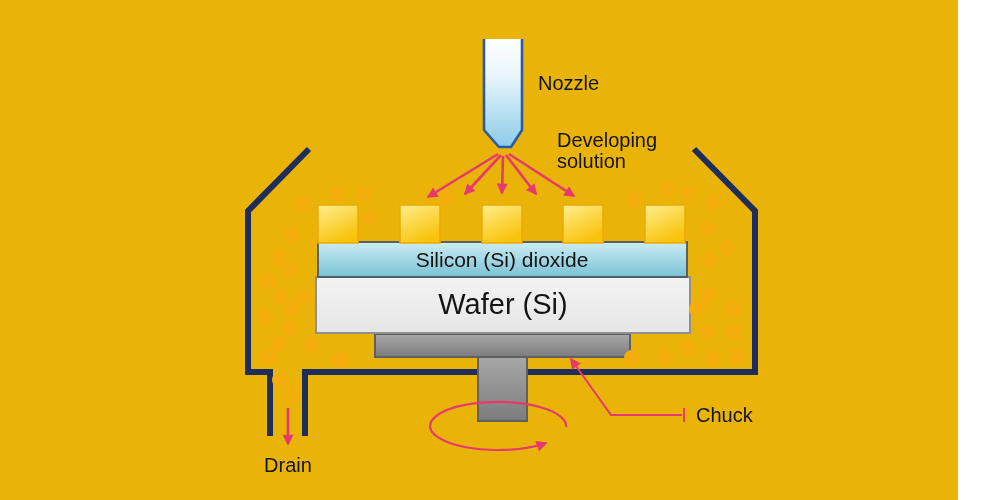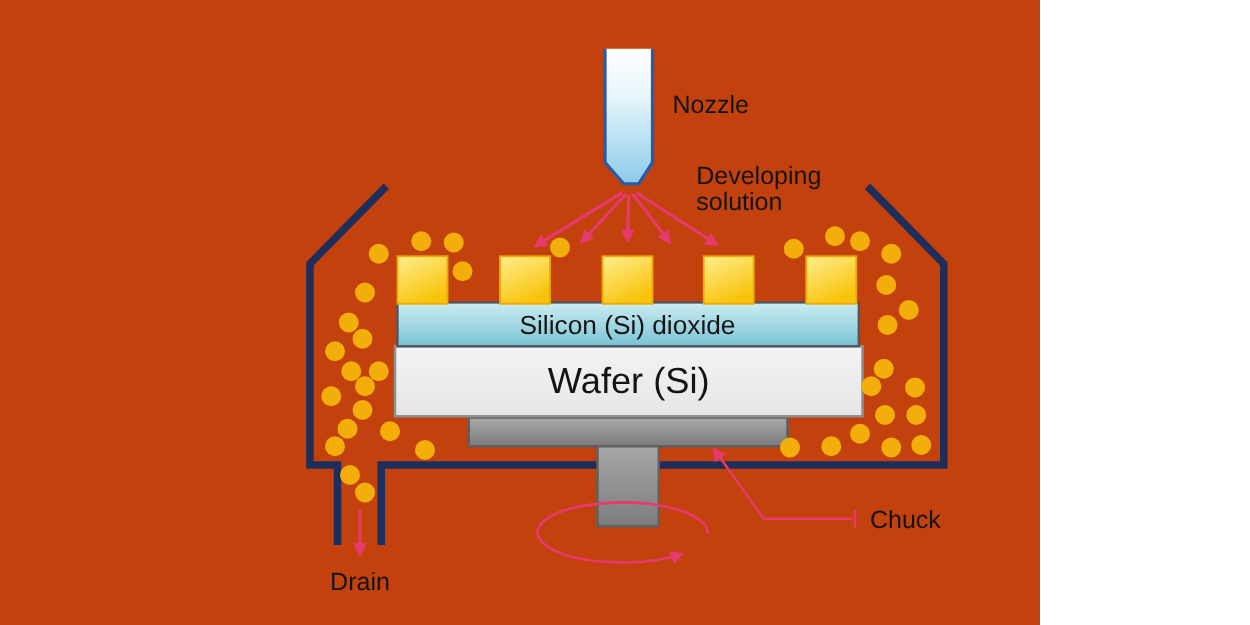--- a/index.html
+++ b/index.html
@@ -1,16 +1,16 @@
 <!DOCTYPE html>
 <html><head>
 <meta charset="utf-8">
 <style>
   html,body{margin:0;padding:0;background:#ffffff;}
-  .canvas{position:relative;width:832px;height:500px;background:#c2410c;overflow:hidden;}
+  .canvas{position:relative;width:958px;height:500px;background:#eab308;overflow:hidden;}
   svg{display:block;}
   .lbl{font-family:"Liberation Sans","DejaVu Sans",sans-serif;fill:#141414;}
   .s20{font-size:20px;}
   .s21{font-size:21px;}
   .s29{font-size:29px;}
 </style>
 </head>
 <body>
 
 <div class="canvas">

